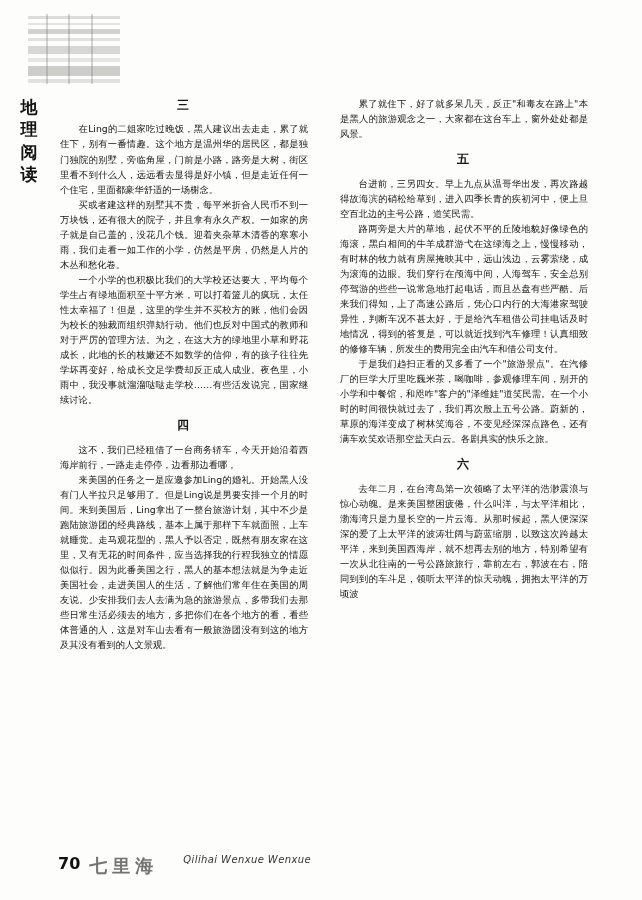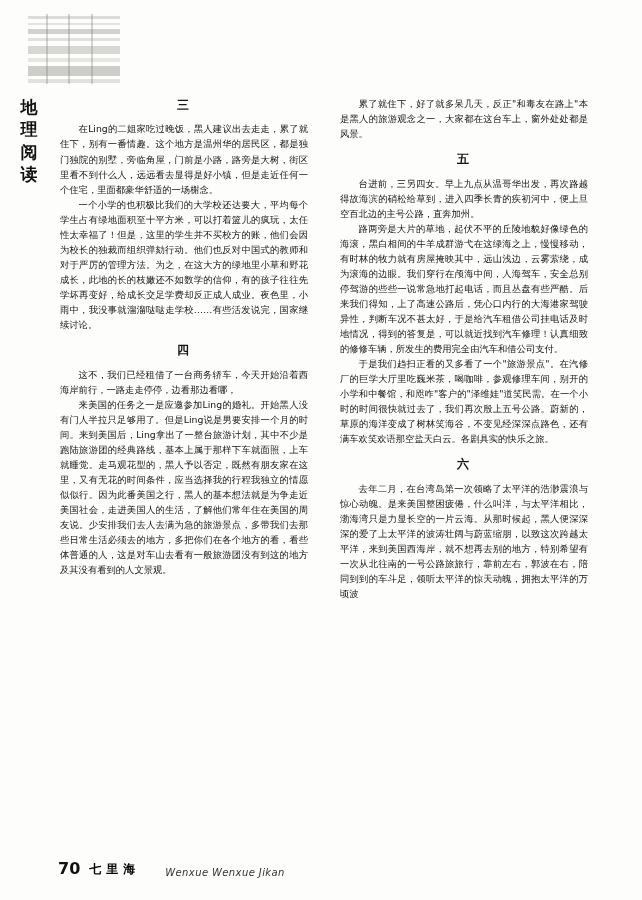--- a/index.html
+++ b/index.html
@@ -94,33 +94,33 @@
     margin: 0 0 0 0;
     text-indent: 2em;
   }
 
   
   .footer {
     position: absolute;
     left: 58px;
     bottom: 22px;
     display: flex;
-    align-items: flex-end;
+    align-items: flex-start;
     gap: 9px;
   }
   .footer .pg {
     font-size: 16px;
     font-weight: bold;
     color: #111;
   }
   .footer .cn {
-    font-size: 12px;
+    font-size: 18px;
     font-weight: bold;
     letter-spacing: 5px;
-    color: #000000;
+    color: #737373;
   }
   .footer .py {
     font-size: 10px;
     font-style: italic;
     color: #333;
     margin-left: 16px;
     letter-spacing: .4px;
   }
 </style>
 </head>
@@ -145,35 +145,36 @@
   <div class="section-label">
     <span>地</span>
     <span>理</span>
     <span>阅</span>
     <span>读</span>
   </div>
 
   <div class="col left">
     <div class="num first">三</div>
     <p class="para">在Ling的二姐家吃过晚饭，黑人建议出去走走，累了就住下，别有一番情趣。这个地方是温州华的居民区，都是独门独院的别墅，旁临角屋，门前是小路，路旁是大树，街区里看不到什么人，远远看去显得是好小镇，但是走近任何一个住宅，里面都豪华舒适的一场榭念。</p>
+    <p class="para">买或者建这样的别墅其不贵，每平米折合人民币不到一万块钱，还有很大的院子，并且拿有永久产权。一如家的房子就是自己盖的，没花几个钱。迎着夹杂草木清香的寒寒小雨，我们走看一如工作的小学，仿然是平房，仍然是人片的木丛和愁化卷。</p>
     <p class="para">一个小学的也积极比我们的大学校还达要大，平均每个学生占有绿地面积至十平方米，可以打着篮儿的疯玩，太任性太幸福了！但是，这里的学生并不买校方的账，他们会因为校长的独裁而组织弹劾行动。他们也反对中国式的教师和对于严厉的管理方法。为之，在这大方的绿地里小草和野花成长，此地的长的枝嫩还不如数学的信仰，有的孩子往往先学坏再变好，给成长交足学费却反正成人成业。夜色里，小雨中，我没事就溜溜哒哒走学校……有些活发说完，国家继续讨论。</p>
     <div class="num">四</div>
     <p class="para">这不，我们已经租借了一台商务轿车，今天开始沿着西海岸前行，一路走走停停，边看那边看哪，</p>
     <p class="para">来美国的任务之一是应邀参加Ling的婚礼。开始黑人没有门人半拉只足够用了。但是Ling说是男要安排一个月的时间。来到美国后，Ling拿出了一整台旅游计划，其中不少是跑陆旅游团的经典路线，基本上属于那样下车就面照，上车就睡觉。走马观花型的，黑人予以否定，既然有朋友家在这里，又有无花的时间条件，应当选择我的行程我独立的情愿似似行。因为此番美国之行，黑人的基本想法就是为争走近美国社会，走进美国人的生活，了解他们常年住在美国的周友说。少安排我们去人去满为急的旅游景点，多带我们去那些日常生活必须去的地方，多把你们在各个地方的看，看些体普通的人，这是对车山去看有一般旅游团没有到这的地方及其没有看到的人文景观。</p>
   </div>
 
   <div class="col right">
     <p class="para">累了就住下，好了就多呆几天，反正"和毒友在路上"本是黑人的旅游观念之一，大家都在这台车上，窗外处处都是风景。</p>
     <div class="num">五</div>
-    <p class="para">台进前，三另四女。早上九点从温哥华出发，再次路越得故海滨的硝松给草到，进入四季长青的疾初河中，便上旦空百北边的主号公路，直奔加州。</p>
+    <p class="para">台进前，三另四女。早上九点从温哥华出发，再次路越得故海滨的硝松给草到，进入四季长青的疾初河中，便上旦空百北边的主号公路，道笑民需。</p>
     <p class="para">路两旁是大片的草地，起伏不平的丘陵地貌好像绿色的海滚，黑白相间的牛羊成群游弋在这绿海之上，慢慢移动，有时林的牧力就有房屋掩映其中，远山浅边，云雾萦绕，成为滚海的边眼。我们穿行在颅海中间，人海驾车，安全总别停驾游的些些一说常急地打起电话，而且丛盘有些严酷。后来我们得知，上了高速公路后，凭心口内行的大海港家驾驶异性，判断车况不甚太好，于是给汽车租借公司挂电话及时地情况，得到的答复是，可以就近找到汽车修理！认真细致的修修车辆，所发生的费用完全由汽车和借公司支付。</p>
     <p class="para">于是我们趋扫正看的又多看了一个"旅游景点"。在汽修厂的巨学大厅里吃巍米茶，喝咖啡，参观修理车间，别开的小学和中餐馆，和咫咋"客户的"泽维娃"道笑民需。在一个小时的时间很快就过去了，我们再次殷上五号公路。蔚新的，草原的海洋变成了树林笑海谷，不变见经深深点路色，还有满车欢笑欢语那空盐天白云。各剧具实的快乐之旅。</p>
     <div class="num">六</div>
     <p class="para">去年二月，在台湾岛第一次领略了太平洋的浩渺震浪与惊心动魄。是来美国整困疲倦，什么叫洋，与太平洋相比，渤海湾只是力显长空的一片云海。从那时候起，黑人便深深深的爱了上太平洋的波涛壮阔与蔚蓝缩朋，以致这次跨越太平洋，来到美国西海岸，就不想再去别的地方，特别希望有一次从北往南的一号公路旅旅行，靠前左右，郭波在右，陪同到到的车斗足，领听太平洋的惊天动魄，拥抱太平洋的万顷波</p>
   </div>
 
   <div class="footer">
     <span class="pg">70</span>
     <span class="cn">七里海</span>
-    <span class="py">Wenxue Wenxue Jikan</span>
+    <span class="py">Qilihai Wenxue Wenxue</span>
   </div>
 
 </div>
 
 </body></html>

